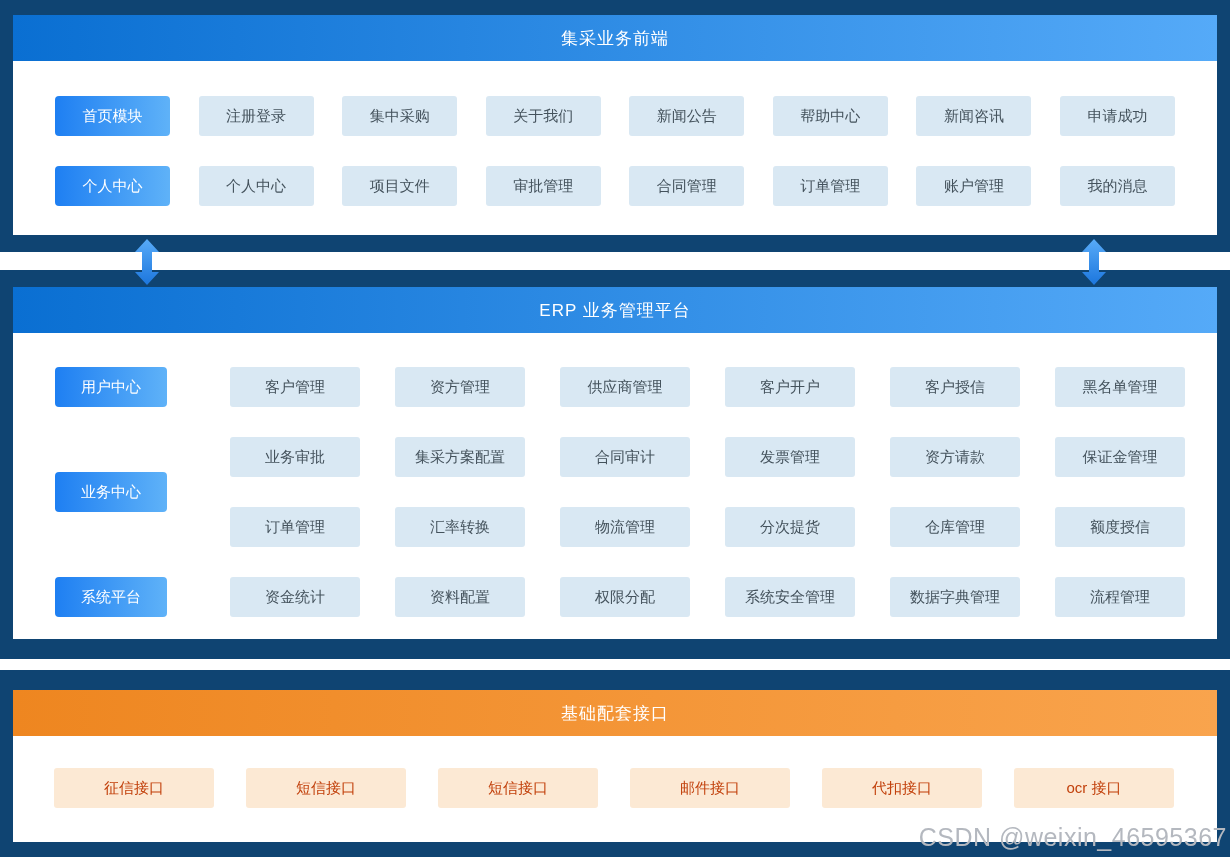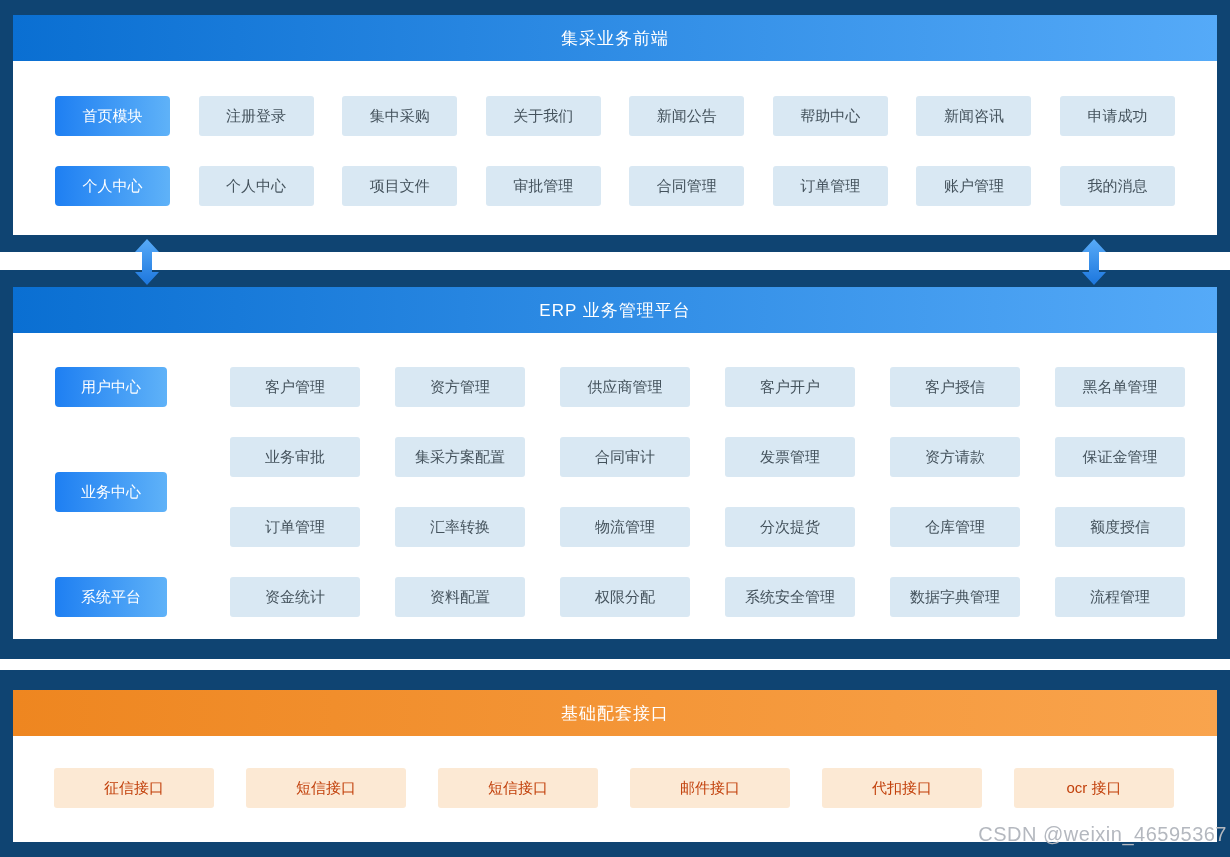--- a/index.html
+++ b/index.html
@@ -68,21 +68,21 @@
   .p3-row{
     display:flex;justify-content:space-between;
     padding:0 43px 0 41px;
     margin-top:32px;
   }
   .arrow{position:absolute;}
   .a1{left:135px;top:239px;}
   .a2{left:1082px;top:239px;}
   .watermark{
     position:absolute;right:3px;top:823px;
-    font-size:20px;color:#b4b8bf;
+    font-size:25px;color:#b4b8bf;
     letter-spacing:0.5px;
   }
 </style>
 </head>
 <body>
 
 <div class="stage">
 
   <section class="panel p1">
     <div class="panel-header hdr-blue">

